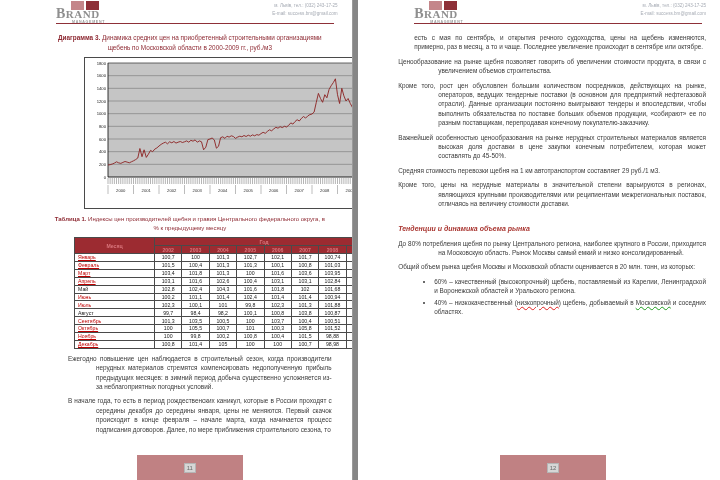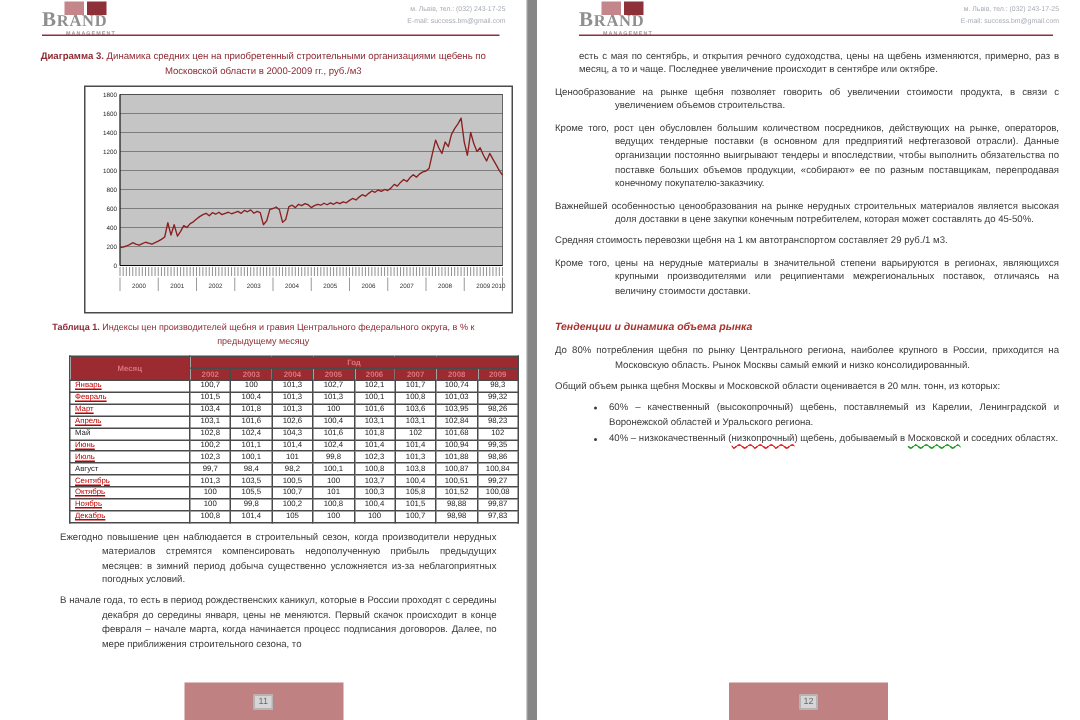--- a/index.html
+++ b/index.html
@@ -1,18 +1,18 @@
 <!DOCTYPE html>
 <html><head>
 <meta charset="utf-8">
 <style>
   html,body{margin:0;padding:0;width:720px;height:480px;overflow:hidden;
     font-family:"Liberation Sans",sans-serif;background:#ffffff;}
   .spread{display:flex;width:720px;height:480px;background:#fff;}
-  .page{position:relative;background:#fff;overflow:hidden;}
+  .page{position:relative;background:#fff;overflow:hidden;margin-left:28px;}
   .page.left{width:351px;border-right:1px solid #9a9a9a;}
   .gutter{width:6px;background:#868686;}
   .page.right{width:362px;}
 
   
   .header{position:relative;height:28px;}
   .logo{position:absolute;left:28px;top:1px;width:80px;height:26px;}
   .logo-sq1{position:absolute;left:15px;top:0;width:13px;height:9px;background:#c4868a;}
   .logo-sq2{position:absolute;left:30px;top:0;width:13px;height:9px;background:#8e3038;}
   .logo-text{position:absolute;left:0;top:5px;font-family:"Liberation Serif",serif;

